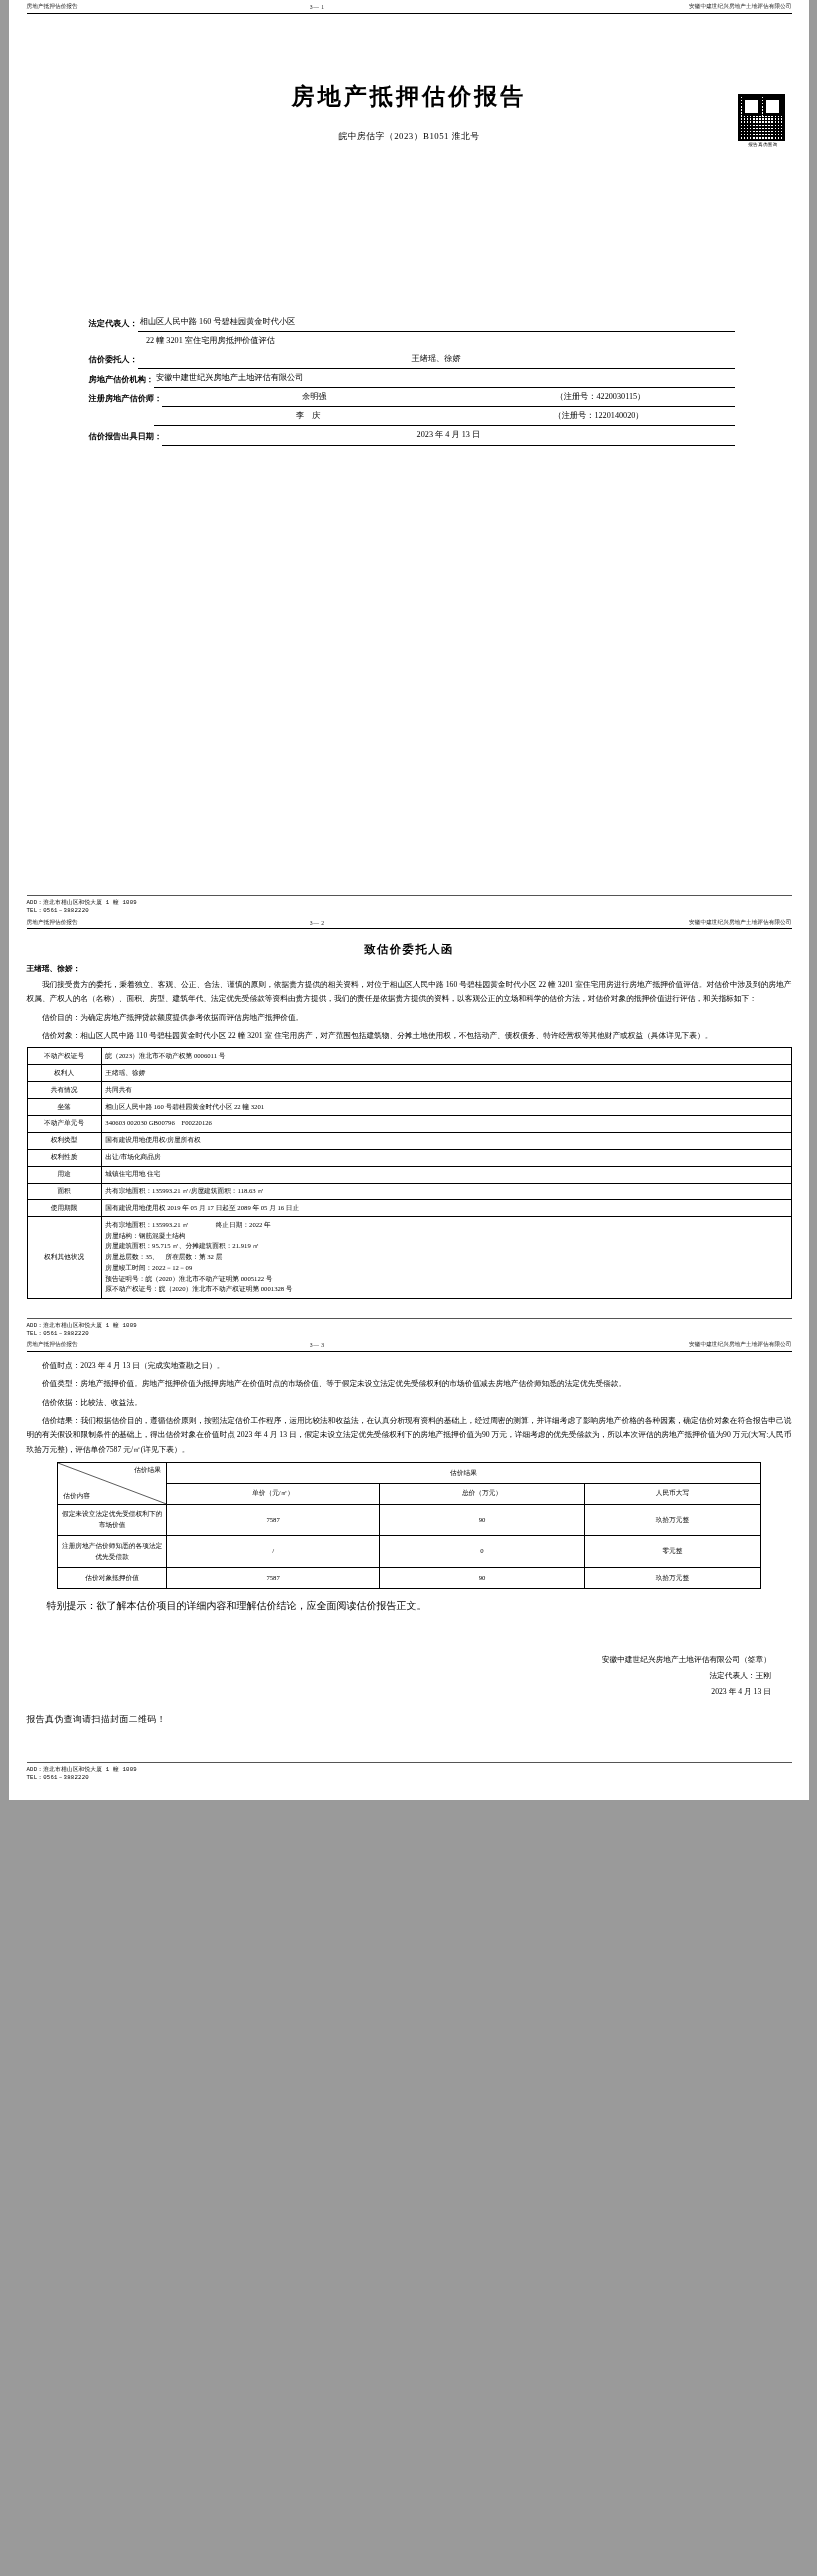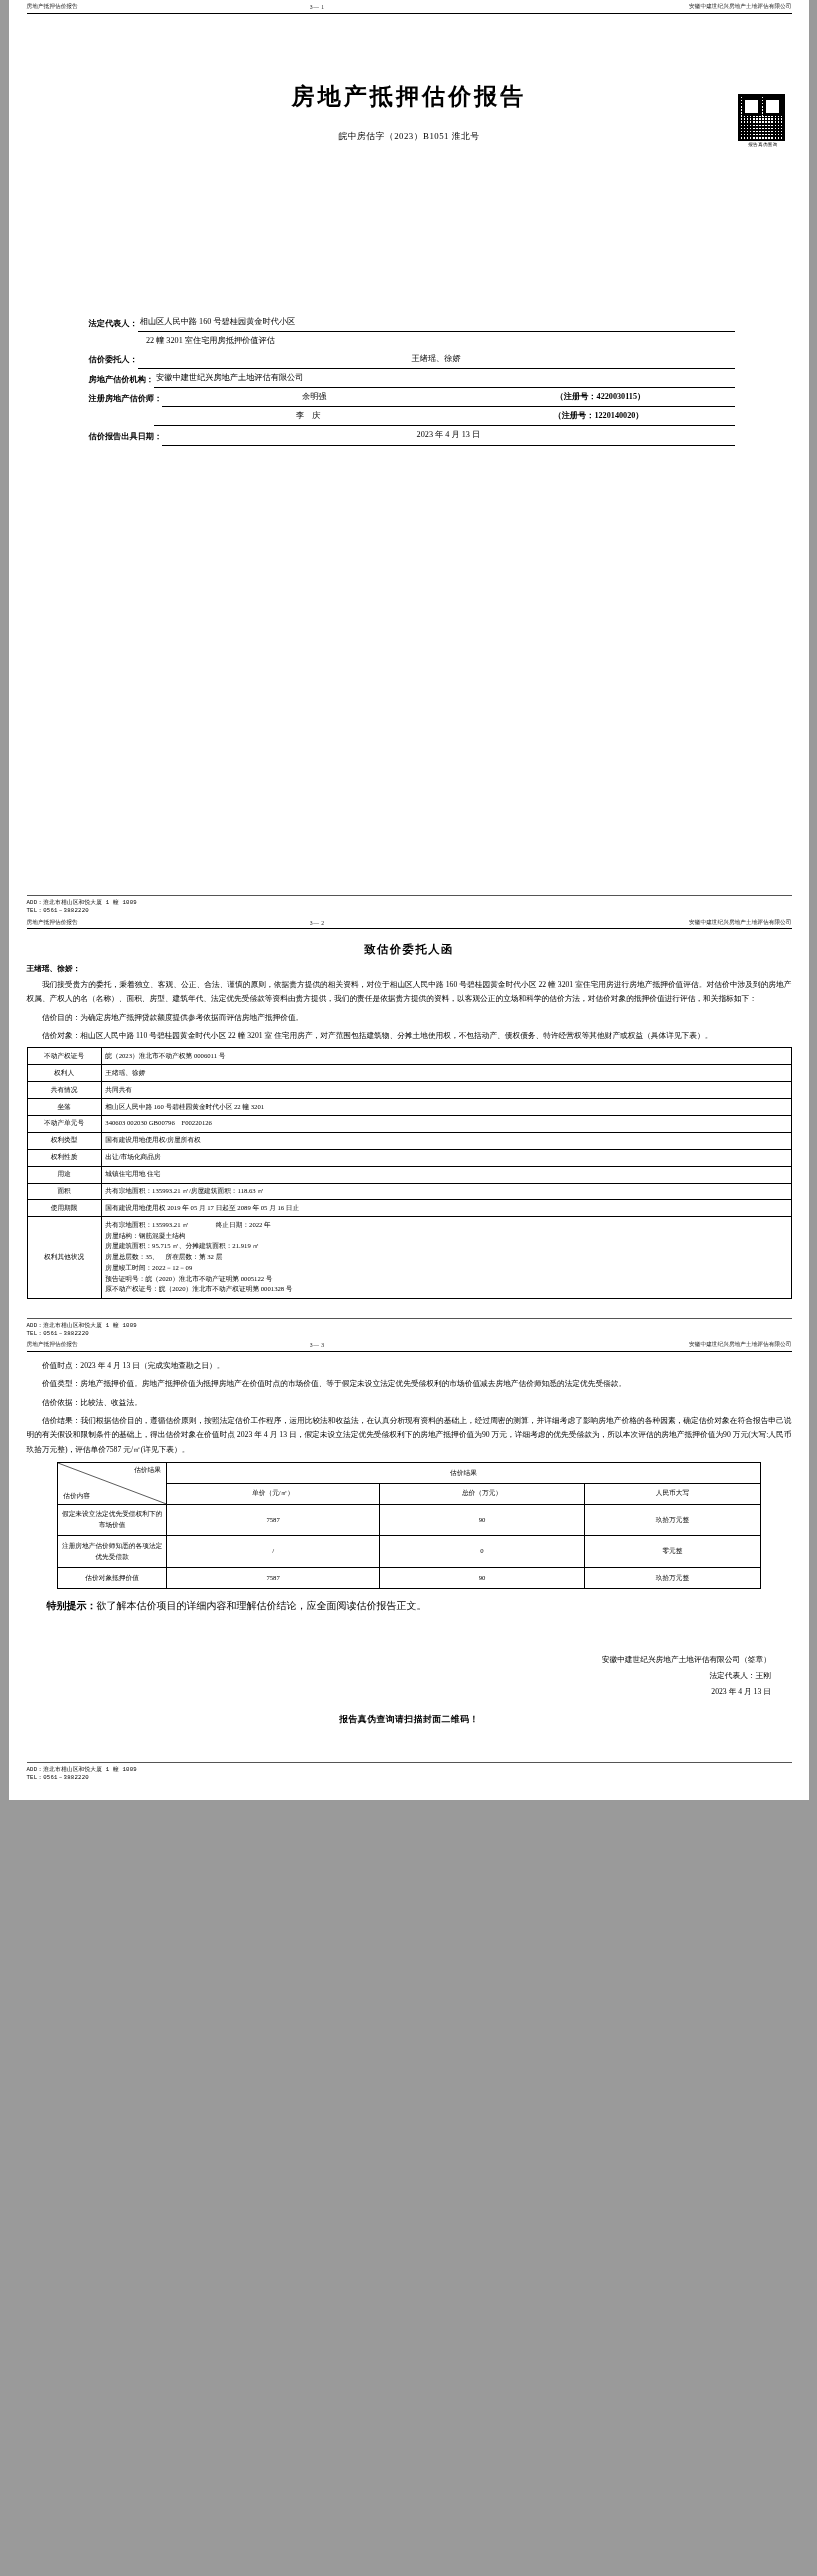--- a/index.html
+++ b/index.html
@@ -140,21 +140,21 @@
     font-weight: bold;
     margin: 3.1px 0 4.1px 0;
   }
   p.para {
     font-size: 7.7px;
     line-height: 1.85;
     text-indent: 2em;
     margin: 0 0 4.1px 0;
     text-align: justify;
   }
-  .b { font-weight: bold; }
+  .b { font-weight: normal; }
 
   
   table.grid {
     border-collapse: collapse;
     width: 100%;
     font-size: 6.7px;
     margin: 3.1px 0 5.2px 0;
   }
   table.grid td, table.grid th {
     border: 0.5px solid #000;
@@ -202,23 +202,23 @@
     text-align: justify;
   }
   .sign-block {
     margin-top: 36px;
     text-align: right;
     font-size: 7.7px;
     line-height: 2.1;
     padding-right: 20.6px;
   }
   .qr-note {
-    text-align: center;
+    text-align: left;
     font-size: 8.8px;
-    font-weight: bold;
+    font-weight: normal;
     margin-top: 13.4px;
     letter-spacing: 0.5px;
   }
   .spacer-lg { height: 36px; }
   .spacer-md { height: 13.4px; }
   .foot-pad { height: 17.5px; }
 </style>
 </head>
 <body>
 

